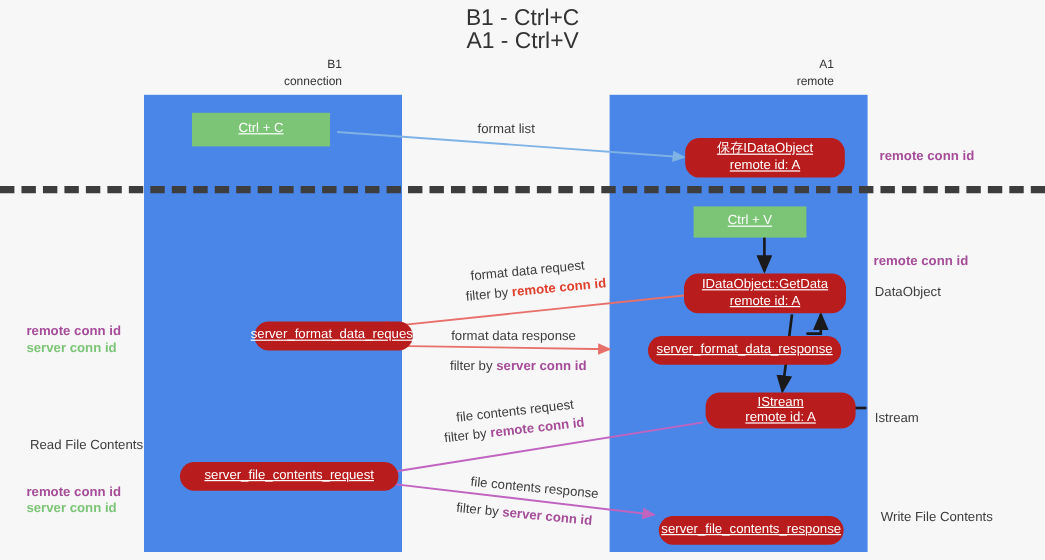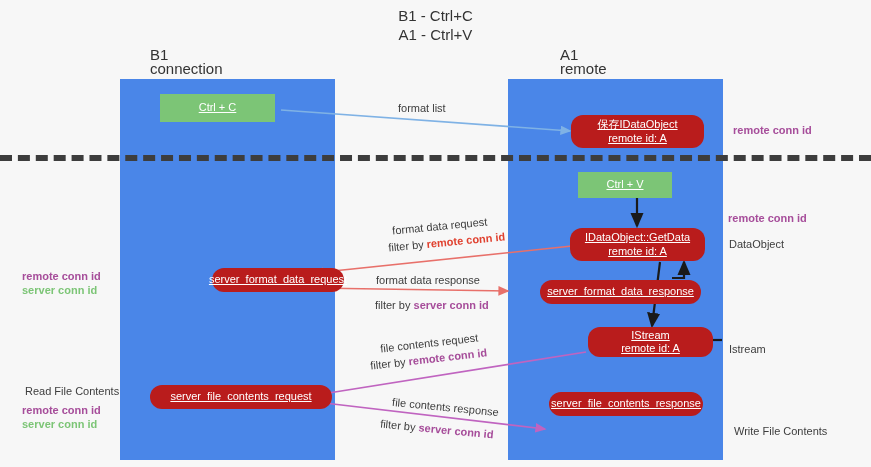--- a/index.html
+++ b/index.html
@@ -9,26 +9,26 @@
     font-family:"Liberation Sans","DejaVu Sans",sans-serif;
     position:relative;overflow:hidden;
     -webkit-font-smoothing:antialiased;
   }
   #stage{position:absolute;inset:0;}
   .abs{position:absolute;}
 
   
   .title{
     left:0;top:6px;width:871px;text-align:center;
-    font-size:15px;color:#333;line-height:19px;
+    font-size:19px;color:#333;line-height:19px;
   }
 
   
   .colhead{
-    font-size:15px;color:#333;text-align:left;line-height:14px;
+    font-size:10px;color:#333;text-align:right;line-height:14px;
   }
 
   
   .lane{background:#4a86e8;}
 
   
   .node{
     box-sizing:border-box;
     display:flex;flex-direction:column;
     align-items:center;justify-content:center;
@@ -137,21 +137,21 @@
 
   <div class="abs node orange" style="left:588px;top:327px;width:125px;height:30px;">
     <div>IStream</div>
     <div>remote id: A</div>
   </div>
 
   <div class="abs node orange" style="left:150px;top:385px;width:182px;height:24px;">
     <div>server_file_contents_request</div>
   </div>
 
-  <div class="abs node orange" style="left:549px;top:392px;width:154px;height:24px;">
+  <div class="abs node orange" style="left:549px;top:430px;width:154px;height:24px;">
     <div>server_file_contents_response</div>
   </div>
 
   <div class="abs dashed"></div>
 
   <div class="abs lbl" style="left:398px;top:101px;">format list</div>
 
   <div class="abs lbl" style="left:392px;top:219px;transform:rotate(-5.5deg);">format data request</div>
   <div class="abs lbl" style="left:388px;top:235px;transform:rotate(-5.5deg);">
     <span>filter by </span><span class="lbl purple" style="color:#e0412f;">remote conn id</span>
@@ -174,17 +174,17 @@
 
   <div class="abs lbl purple" style="left:733px;top:123px;">remote conn id</div>
   <div class="abs lbl purple" style="left:728px;top:211px;">remote conn id</div>
   <div class="abs lbl" style="left:729px;top:237px;">DataObject</div>
   <div class="abs lbl" style="left:729px;top:342px;">Istream</div>
   <div class="abs lbl" style="left:734px;top:424px;">Write File Contents</div>
 
   <div class="abs lbl purple" style="left:22px;top:269px;">remote conn id</div>
   <div class="abs lbl green" style="left:22px;top:283px;">server conn id</div>
 
-  <div class="abs lbl" style="left:25px;top:384px;">Read File Contents</div>
+  <div class="abs lbl" style="left:25px;top:364px;">Read File Contents</div>
   <div class="abs lbl purple" style="left:22px;top:403px;">remote conn id</div>
   <div class="abs lbl green" style="left:22px;top:417px;">server conn id</div>
 
 </div>
 
 </body></html>

